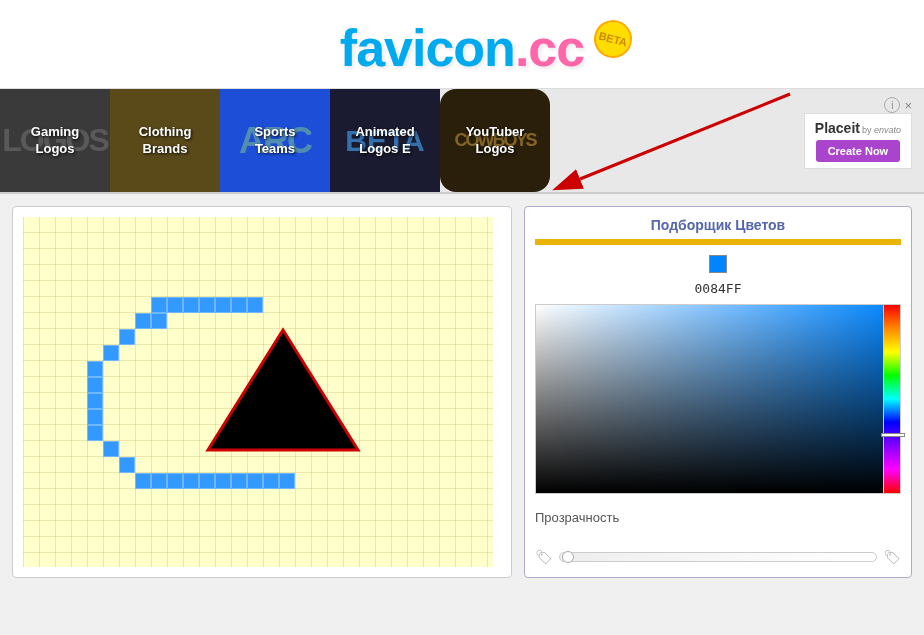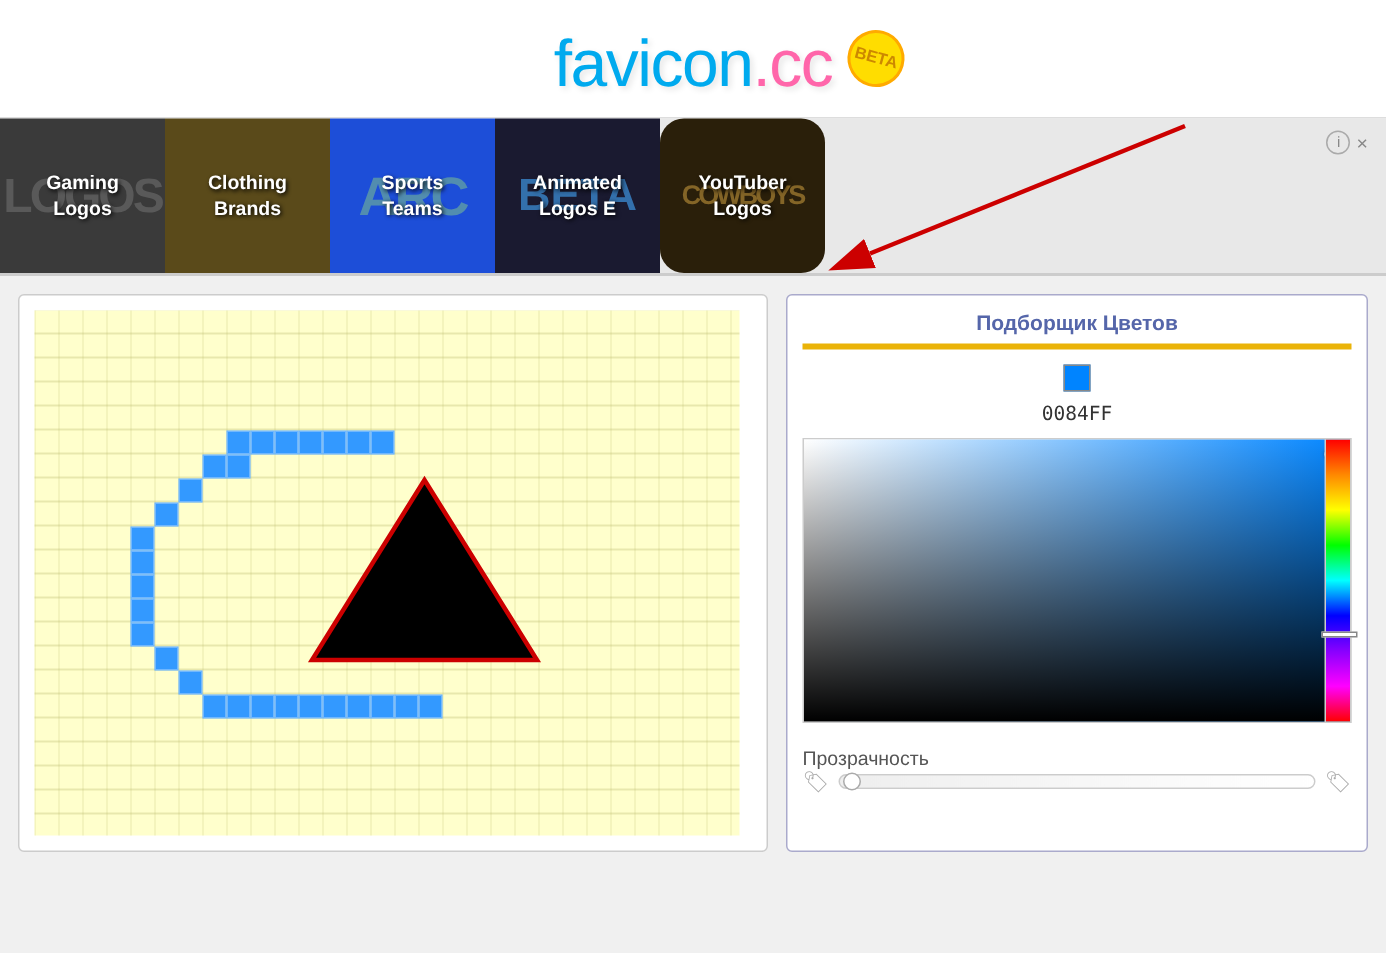--- a/index.html
+++ b/index.html
@@ -10,22 +10,22 @@
       background: white;
       text-align: center;
       padding: 18px 0 10px 0;
       border-bottom: 1px solid #ddd;
     }
     .logo-container {
       display: inline-block;
       position: relative;
     }
     .logo-text {
-      font-size: 44px;
-      font-weight: normal;
+      font-size: 52px;
+      font-weight: bold;
       color: #00aaee;
       letter-spacing: -1px;
       text-shadow: 2px 2px 4px rgba(0,0,0,0.1);
       font-family: Arial, sans-serif;
     }
     .logo-dot-cc {
       color: #ff66aa;
     }
     .beta-badge {
       position: absolute;
@@ -158,21 +158,21 @@
       border-radius: 4px;
       padding: 10px;
     }
     .color-panel-title {
       text-align: center;
       color: #5566aa;
       font-size: 14px;
       font-weight: bold;
       margin-bottom: 10px;
       padding-bottom: 6px;
-      border-bottom: 4px solid #eab308;
+      border-bottom: 6px solid #eab308;
     }
     .hex-row {
       display: flex;
       align-items: center;
       gap: 8px;
       margin-bottom: 8px;
       flex-direction: column;
     }
     .hex-color-swatch {
       width: 18px;
@@ -210,21 +210,21 @@
       border: 2px solid white;
       top: 10px;
       right: 12px;
       transform: translate(50%, -50%);
       box-shadow: 0 0 2px rgba(0,0,0,0.5);
     }
 
     .transparency-label {
       font-size: 13px;
       color: #555;
-      margin-bottom: 0;
+      margin-bottom: 24px;
     }
     .transparency-row {
       display: flex;
       align-items: center;
       gap: 6px;
     }
     .transparency-icon {
       color: #aaa;
       font-size: 14px;
     }
@@ -311,20 +311,27 @@
   <div class="nav-item dark-bg4" style="background:#2a1f0a;border-radius:16px;">
     <span class="nav-bg-text" style="font-size:18px;color:#ddaa44;opacity:0.5;">COWBOYS</span>
     <span class="nav-label">YouTuber<br>Logos</span>
   </div>
 
 
   <div class="nav-ad">
     <div class="ad-strip" style="position:absolute;top:4px;right:4px;background:transparent;border:none;gap:4px;">
       <div class="ad-info-icon">i</div>
       <span class="ad-close-icon">×</span>
+    </div>
+    <div class="placeit-area">
+      <div style="display:flex;align-items:baseline;gap:2px;">
+        <span style="font-size:14px;font-weight:bold;color:#333;">Placeit</span>
+        <span style="font-size:9px;color:#888;">by <em>envato</em></span>
+      </div>
+      <button class="create-now-btn">Create Now</button>
     </div>
   </div>
 
   <svg style="position:absolute;top:0;left:0;width:100%;height:100%;pointer-events:none;z-index:10;">
     <defs>
       <marker id="arrowhead" markerWidth="10" markerHeight="7" refX="0" refY="3.5" orient="auto">
         <polygon points="0 0, 10 3.5, 0 7" fill="#cc0000"></polygon>
       </marker>
     </defs>
     <line x1="790" y1="5" x2="580" y2="90" stroke="#cc0000" stroke-width="3" marker-end="url(#arrowhead)"></line>

